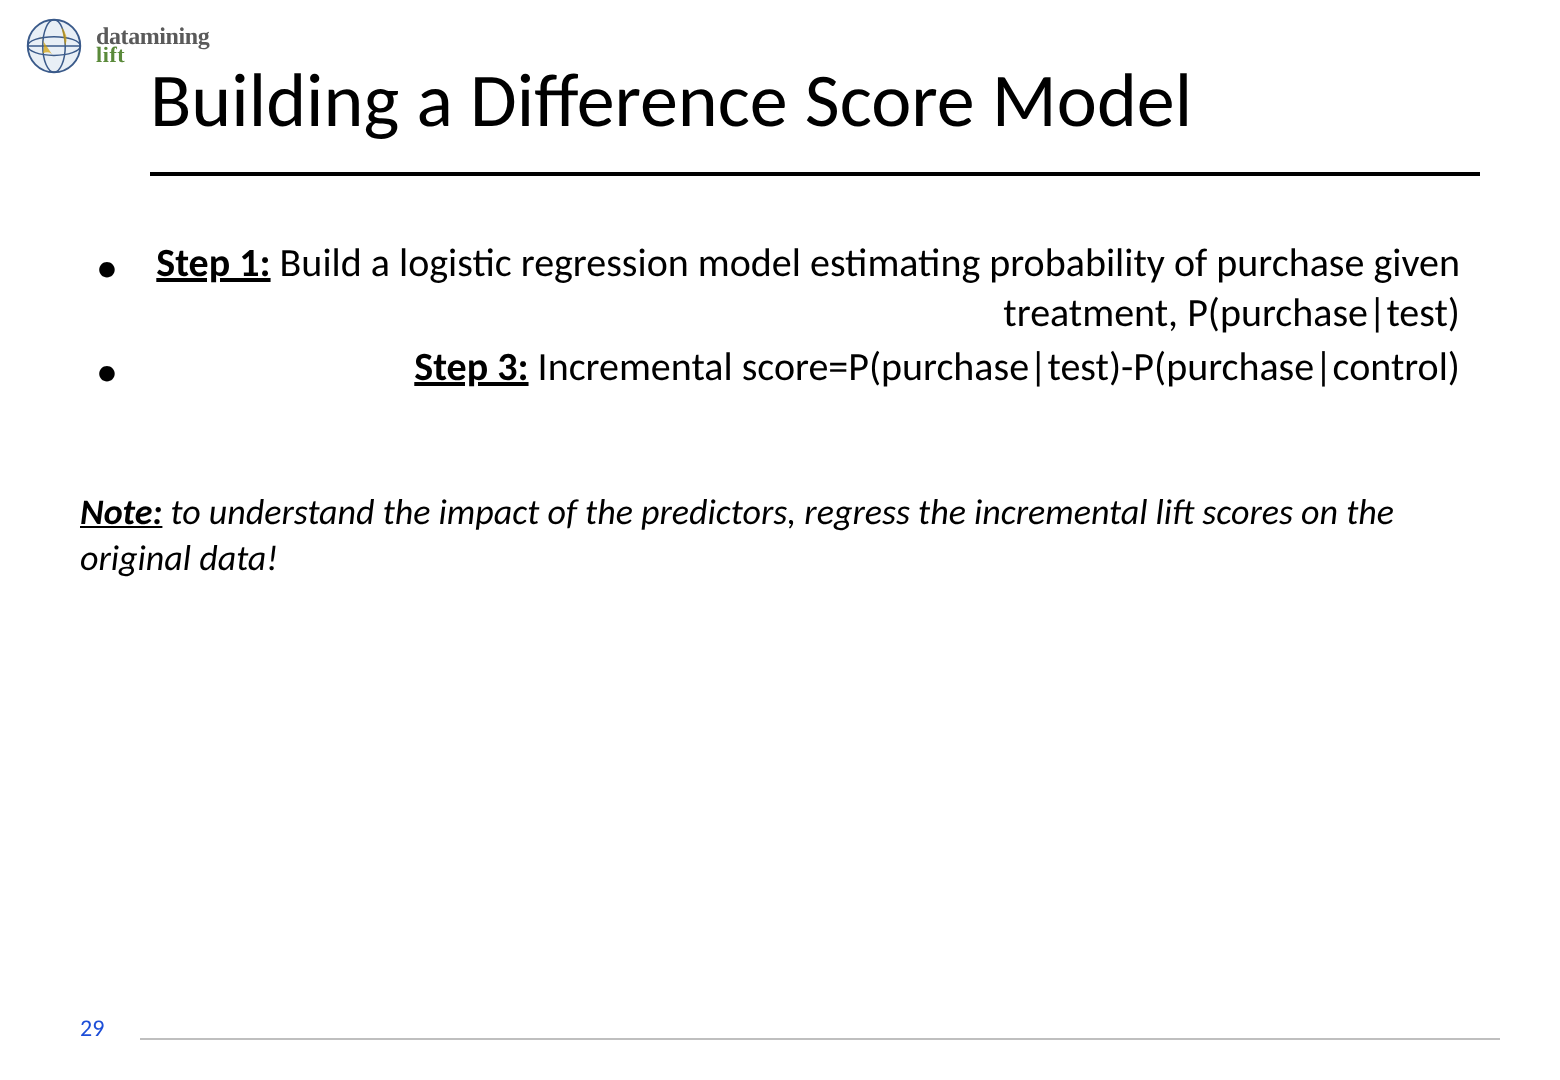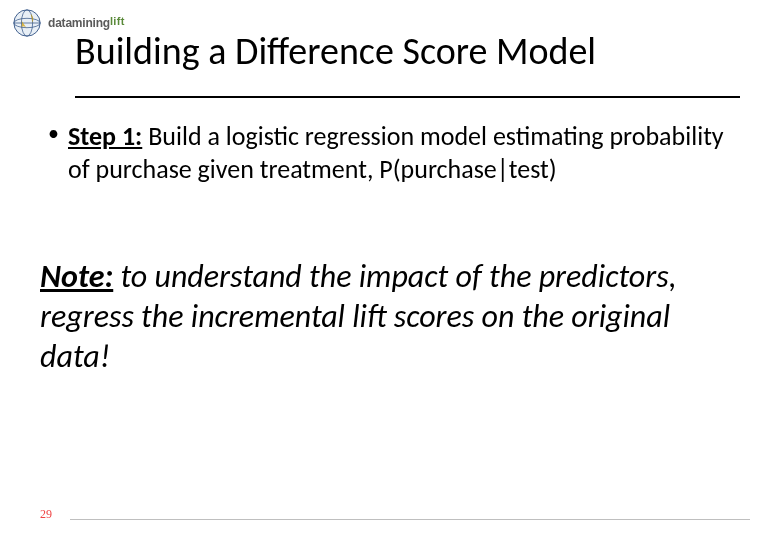--- a/index.html
+++ b/index.html
@@ -26,22 +26,23 @@
     align-items: center;
     gap: 6px;
   }
   .logo-globe {
     width: 30px;
     height: 30px;
     display: block;
   }
   .logo-text {
     display: flex;
+    flex-direction: column;
     line-height: 1;
-    font-family: Liberation Sans, sans-serif;
+    font-family: Liberation Serif, serif;
   }
   .logo-top {
     font-size: 12px;
     font-weight: bold;
     color: #5a5a5a;
     letter-spacing: -0.2px;
   }
   .logo-bottom {
     font-size: 11px;
     font-weight: bold;
@@ -50,70 +51,70 @@
     margin-top: -1px;
   }
   .title {
     position: absolute;
     top: 28px;
     left: 75px;
     right: 40px;
     font-size: 38px;
     font-weight: 400;
     border-bottom: 2px solid #000;
-    padding-bottom: 22px;
+    padding-bottom: 12px;
   }
   .content {
     position: absolute;
     top: 120px;
     left: 40px;
     right: 50px;
   }
   ul.bullets {
     list-style: none;
     padding: 0;
     margin: 0;
   }
   ul.bullets li {
     position: relative;
     padding-left: 28px;
-    font-size: 26px;
+    font-size: 20px;
     line-height: 1.25;
     margin-bottom: 2px;
+    text-align: right;
   }
   ul.bullets li::before {
     content: "•";
     position: absolute;
     left: 8px;
     top: 0;
     font-size: 22px;
   }
   .step-label {
     text-decoration: underline;
     font-weight: bold;
   }
   .note-block {
-    margin-top: 72px;
-    font-size: 32px;
+    margin-top: 48px;
+    font-size: 18px;
     font-style: italic;
     line-height: 1.25;
     padding-left: 0;
   }
   .note-label {
     font-weight: bold;
     font-style: italic;
     text-decoration: underline;
   }
   .page-number {
     position: absolute;
     left: 40px;
     bottom: 18px;
     font-size: 12px;
-    color: #ef4444;
-    font-family: Liberation Serif, serif;
+    color: #1d4ed8;
   }
   .bottom-line {
     position: absolute;
     left: 70px;
     right: 30px;
     bottom: 20px;
     height: 1px;
     background: #bfbfbf;
   }
 </style>
@@ -137,20 +138,23 @@
     </div>
   </div>
 
   <div class="title">Building a Difference Score Model</div>
 
   <div class="content">
     <ul class="bullets">
       <li>
         <span class="step-label">Step 1:</span><span> Build a logistic regression model estimating probability of purchase given treatment, P(purchase|test)</span>
       </li>
+      <li>
+        <span class="step-label">Step 3:</span><span> Incremental score=P(purchase|test)-P(purchase|control)</span>
+      </li>
     </ul>
 
     <div class="note-block">
       <span class="note-label">Note:</span><span> to understand the impact of the predictors, regress the incremental lift scores on the original data!</span>
     </div>
   </div>
 
   <div class="page-number">29</div>
   <div class="bottom-line"></div>
 

